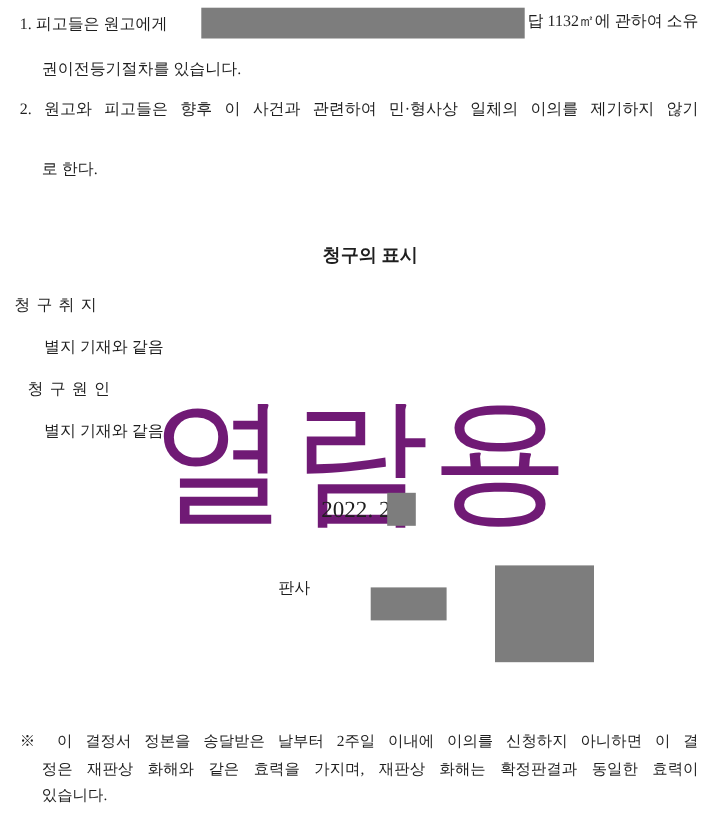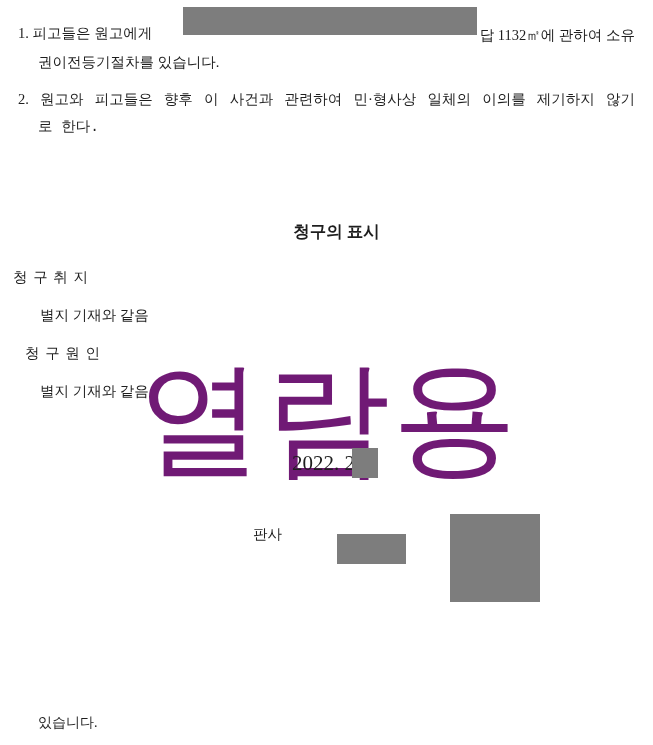--- a/index.html
+++ b/index.html
@@ -36,40 +36,42 @@
   .section-label{letter-spacing:1px;}
   .notice{font-size:14px;}
 </style>
 </head>
 <body>
 
 <div class="page">
 
   <div class="watermark">열람용</div>
 
-  <div class="abs" style="left:18px;top:24px;">1. 피고들은 원고에게</div>
+  <div class="abs" style="left:18px;top:12px;">1. 피고들은 원고에게</div>
   <div class="redact" style="left:183px;top:7px;width:294px;height:28px;"></div>
-  <div class="abs" style="right:18px;top:26px;">답 1132㎡에 관하여 소유</div>
+  <div class="abs" style="right:18px;top:10px;">답 1132㎡에 관하여 소유</div>
 
   <div class="abs" style="left:38px;top:53px;">권이전등기절차를 있습니다.</div>
 
   <div class="abs just" style="left:18px;top:90px;width:617px;">2. 원고와 피고들은 향후 이 사건과 관련하여 민·형사상 일체의 이의를 제기하지 않기</div>
-  <div class="abs" style="left:38px;top:117px;font-family:Liberation Mono, monospace;">로 한다.</div>
+  <div class="abs" style="left:38px;top:144px;">로 한다.</div>
 
 
   <div class="heading">청구의 표시</div>
 
   <div class="abs section-label" style="left:13px;top:268px;text-align:center;">청 구 취 지</div>
   <div class="abs" style="left:40px;top:306px;">별지 기재와 같음</div>
 
   <div class="abs section-label" style="left:25px;top:344px;">청 구 원 인</div>
   <div class="abs" style="left:40px;top:382px;">별지 기재와 같음</div>
 
   <div class="abs" style="left:292px;top:451px;font-size:21px;">2022. 2.</div>
   <div class="redact" style="left:352px;top:448px;width:26px;height:30px;"></div>
 
   <div class="abs" style="left:253px;top:525px;">판사</div>
   <div class="redact" style="left:337px;top:534px;width:69px;height:30px;"></div>
   <div class="redact" style="left:450px;top:514px;width:90px;height:88px;"></div>
 
+  <div class="abs just notice" style="left:18px;top:665px;width:617px;">※ 이 결정서 정본을 송달받은 날부터 2주일 이내에 이의를 신청하지 아니하면 이 결</div>
+  <div class="abs just notice" style="left:38px;top:691px;width:597px;">정은 재판상 화해와 같은 효력을 가지며, 재판상 화해는 확정판결과 동일한 효력이</div>
   <div class="abs notice" style="left:38px;top:714px;">있습니다.</div>
 
 </div>
 
 </body></html>

